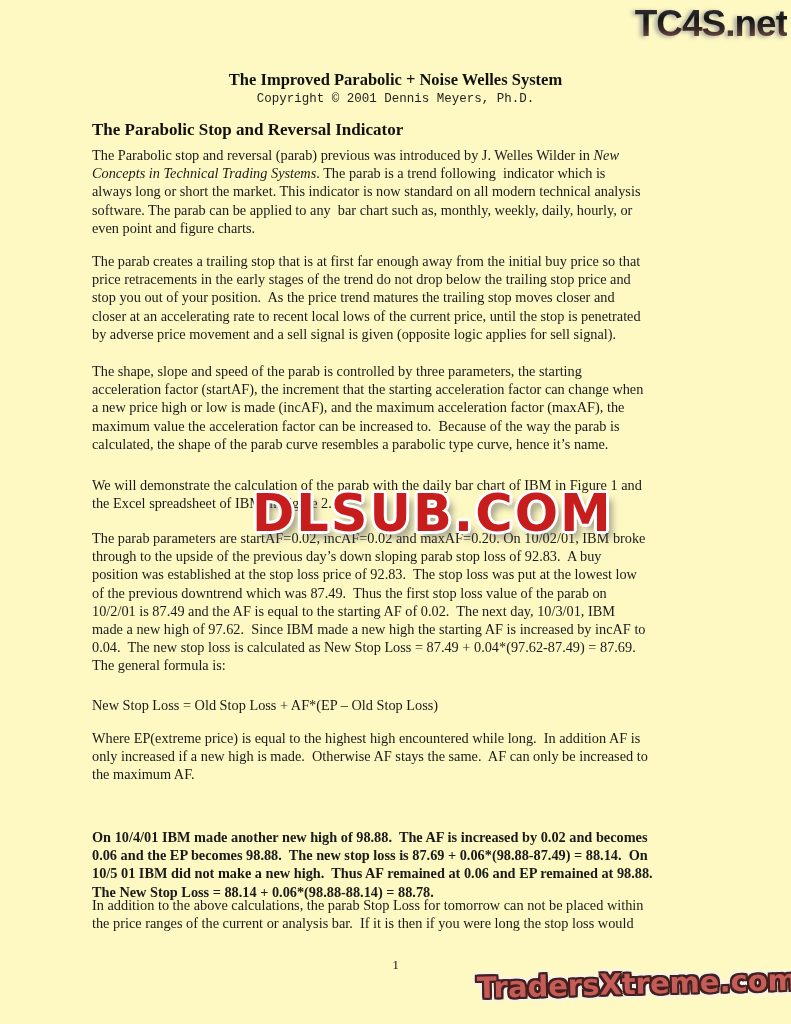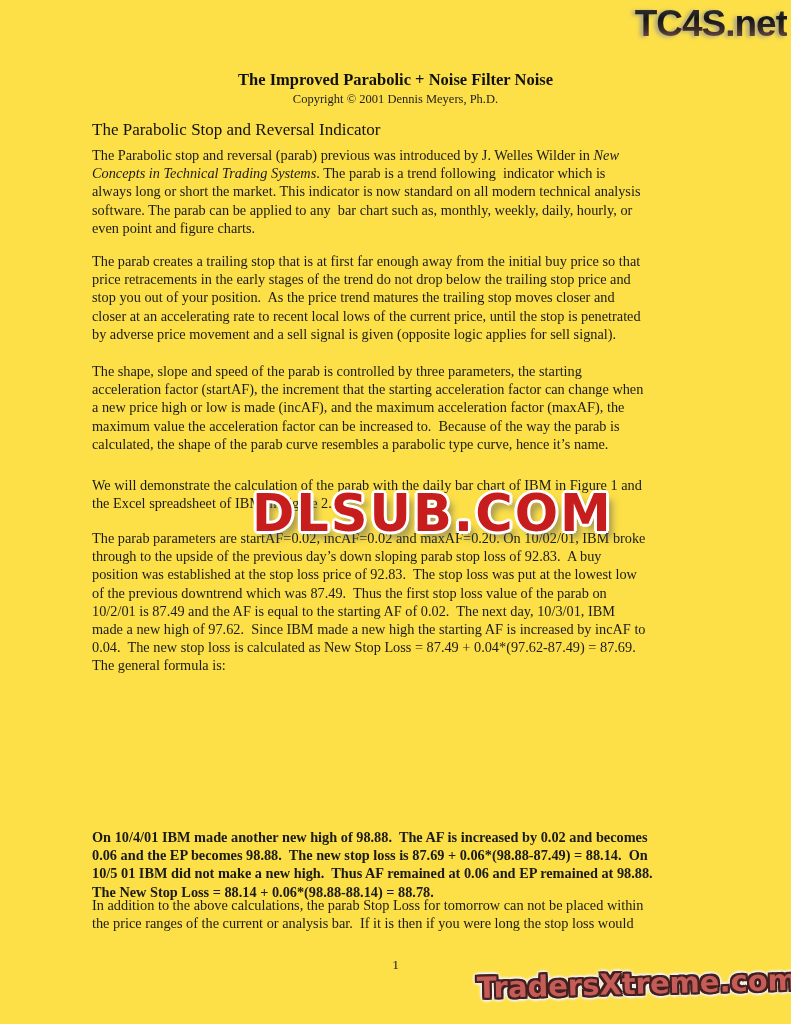--- a/index.html
+++ b/index.html
@@ -1,30 +1,30 @@
 <!DOCTYPE html>
 <html><head>
 <meta charset="utf-8">
 <style>
   html,body { margin:0; padding:0; background:#ffffff; }
   .page {
-    position:relative; width:791px; height:1024px; background:#fde047;
+    position:relative; width:791px; height:1024px; background:#fef9c3;
     font-family:"Liberation Serif", serif; color:#1a1a1a; overflow:hidden;
   }
   .doc-title {
     position:absolute; top:70px; left:0; width:791px; margin:0;
     text-align:center; font-size:16.5px; font-weight:bold; color:#111;
   }
   .copyright {
     position:absolute; top:92px; left:0; width:791px;
-    text-align:center; font-size:12.5px; color:#222;
+    text-align:center; font-size:12.5px; color:#222;font-family:Liberation Mono, monospace;
   }
   .section-heading {
     position:absolute; top:120px; left:92px; margin:0;
-    font-size:17px; font-weight:normal; color:#111;
+    font-size:17px; font-weight:bold; color:#111;
   }
   .para {
     position:absolute; left:92px; width:668px; margin:0;
     font-size:14.3px; line-height:18.2px; white-space:pre-wrap; color:#1a1a1a;
   }
   .p1 { top:146px; } .p2 { top:252px; } .p3 { top:362px; } .p4 { top:476px; }
   .p5 { top:529px; } .formula { top:696px; } .p6 { top:729px; }
   .p7 { top:828px;font-weight:bold; } .p8 { top:896px; }
 
   .pagenum {
@@ -69,21 +69,21 @@
 </style>
 </head>
 <body>
 
 <div class="page">
 
   <div class="wm-tc4s">
     <span>TC4S.net</span>
   </div>
 
-  <h1 class="doc-title">The Improved Parabolic + Noise Filter Noise</h1>
+  <h1 class="doc-title">The Improved Parabolic + Noise Welles System</h1>
   <div class="copyright">Copyright © 2001 Dennis Meyers, Ph.D.</div>
 
   <h2 class="section-heading">The Parabolic Stop and Reversal Indicator</h2>
 
   <p class="para p1"><span>The Parabolic stop and reversal (parab) previous was introduced by J. Welles Wilder in </span><i>New
 Concepts in Technical Trading Systems</i><span>. The parab is a trend following  indicator which is
 always long or short the market. This indicator is now standard on all modern technical analysis
 software. The parab can be applied to any  bar chart such as, monthly, weekly, daily, hourly, or
 even point and figure charts.</span></p>
 
@@ -104,21 +104,25 @@
 
   <p class="para p5">The parab parameters are startAF=0.02, incAF=0.02 and maxAF=0.20. On 10/02/01, IBM broke
 through to the upside of the previous day’s down sloping parab stop loss of 92.83.  A buy
 position was established at the stop loss price of 92.83.  The stop loss was put at the lowest low
 of the previous downtrend which was 87.49.  Thus the first stop loss value of the parab on
 10/2/01 is 87.49 and the AF is equal to the starting AF of 0.02.  The next day, 10/3/01, IBM
 made a new high of 97.62.  Since IBM made a new high the starting AF is increased by incAF to
 0.04.  The new stop loss is calculated as New Stop Loss = 87.49 + 0.04*(97.62-87.49) = 87.69.
 The general formula is:</p>
 
+  <p class="para formula">New Stop Loss = Old Stop Loss + AF*(EP – Old Stop Loss)</p>
 
+  <p class="para p6">Where EP(extreme price) is equal to the highest high encountered while long.  In addition AF is
+only increased if a new high is made.  Otherwise AF stays the same.  AF can only be increased to
+the maximum AF.</p>
 
   <p class="para p7">On 10/4/01 IBM made another new high of 98.88.  The AF is increased by 0.02 and becomes
 0.06 and the EP becomes 98.88.  The new stop loss is 87.69 + 0.06*(98.88-87.49) = 88.14.  On
 10/5 01 IBM did not make a new high.  Thus AF remained at 0.06 and EP remained at 98.88.
 The New Stop Loss = 88.14 + 0.06*(98.88-88.14) = 88.78.</p>
 
   <p class="para p8">In addition to the above calculations, the parab Stop Loss for tomorrow can not be placed within
 the price ranges of the current or analysis bar.  If it is then if you were long the stop loss would</p>
 
   <div class="wm-dlsub">

